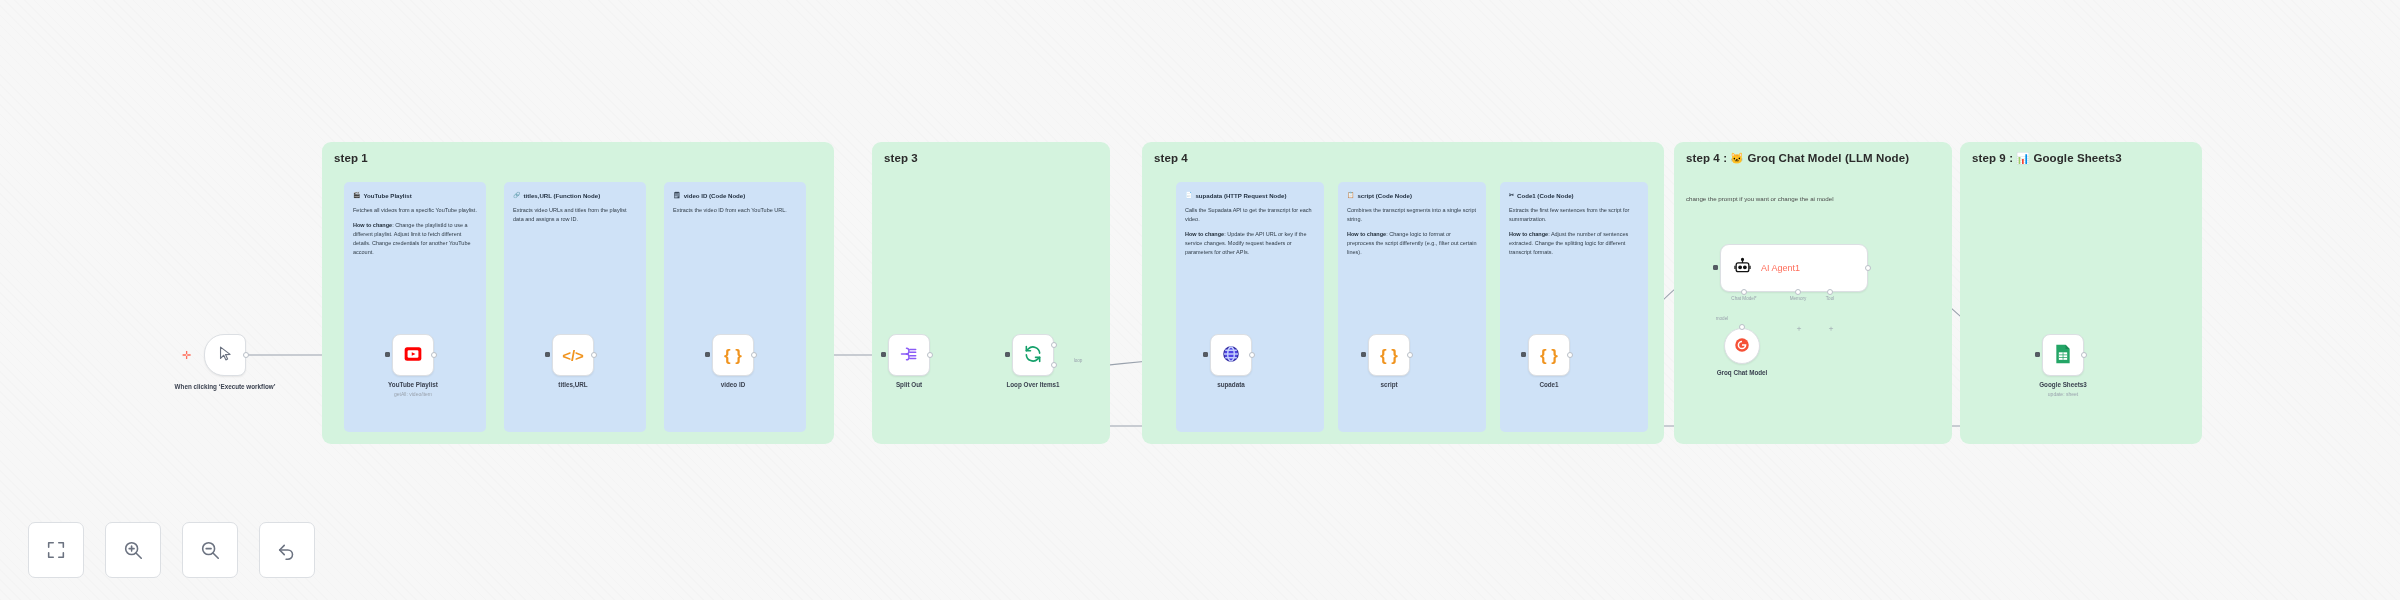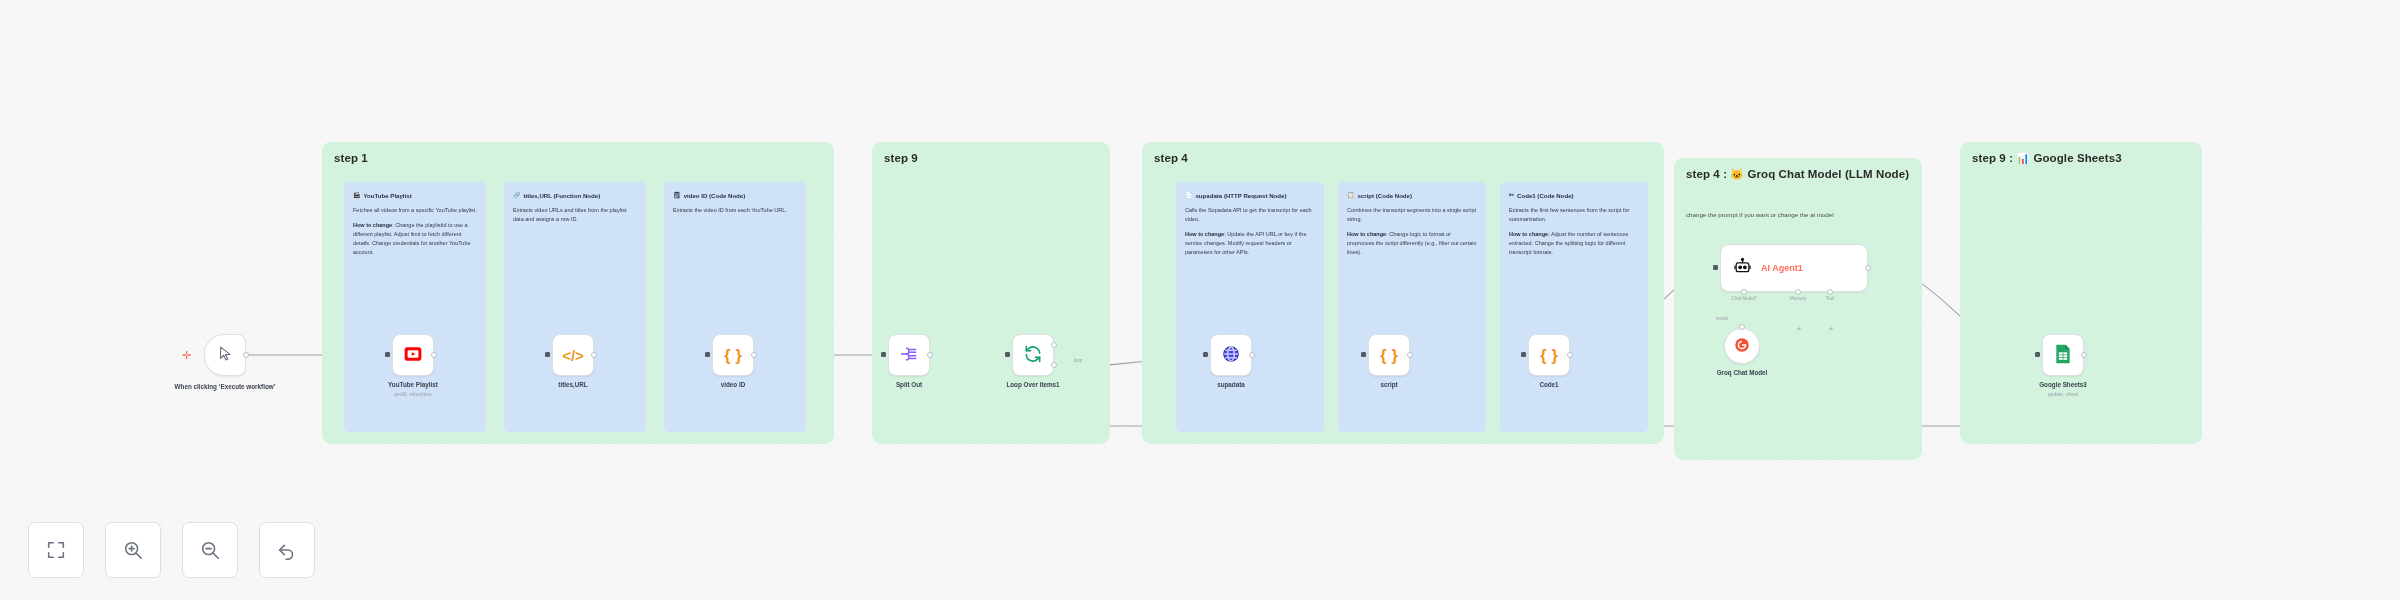--- a/index.html
+++ b/index.html
@@ -117,21 +117,21 @@
   
   .node.agent {
     width: 148px; height: 48px;
     justify-content: flex-start;
     padding-left: 12px;
     gap: 9px;
     border-radius: 9px;
   }
   .node.agent .agent-title {
     font-size: 9px;
-    font-weight: 700;
+    font-weight: 400;
     color: #ff6d5a;
   }
   .sub-port-label {
     position: absolute;
     font-size: 4.6px;
     color: #9aa2ad;
     white-space: nowrap;
     transform: translateX(-50%);
   }
 
@@ -255,21 +255,21 @@
 
   <div class="sticky" style="left:664px;top:182px;width:142px;height:250px;">
     <h4>
       <span class="ic">🗒</span>
       <span>video ID (Code Node)</span>
     </h4>
     <p>Extracts the video ID from each YouTube URL.</p>
   </div>
 
   <div class="step-group" style="left:872px;top:142px;width:238px;height:302px;">
-    <div class="step-title">step 9</div>
+    <div class="step-title">step 3</div>
   </div>
 
   <div class="step-group" style="left:1142px;top:142px;width:522px;height:302px;">
     <div class="step-title">step 4</div>
   </div>
 
   <div class="sticky" style="left:1176px;top:182px;width:148px;height:250px;">
     <h4>
       <span class="ic">📄</span>
       <span>supadata (HTTP Request Node)</span>
@@ -289,21 +289,21 @@
 
   <div class="sticky" style="left:1500px;top:182px;width:148px;height:250px;">
     <h4>
       <span class="ic">✂</span>
       <span>Code1 (Code Node)</span>
     </h4>
     <p>Extracts the first few sentences from the script for summarization.</p>
     <p><b>How to change</b><span>: Adjust the number of sentences extracted. Change the splitting logic for different transcript formats.</span></p>
   </div>
 
-  <div class="step-group" style="left:1674px;top:158px;width:248px;height:302px;">
+  <div class="step-group" style="left:1674px;top:142px;width:278px;height:302px;">
     <div class="step-title" style="width:238px;">
       <span>step 4 :</span>
       <span class="emoji">🐱</span>
       <span>Groq Chat Model (LLM Node)</span>
     </div>
     <div class="step-note small" style="left:12px;top:53px;width:250px;">change the prompt if you want or change the ai model</div>
   </div>
 
   <div class="step-group" style="left:1960px;top:142px;width:242px;height:302px;">
     <div class="step-title" style="width:214px;">

